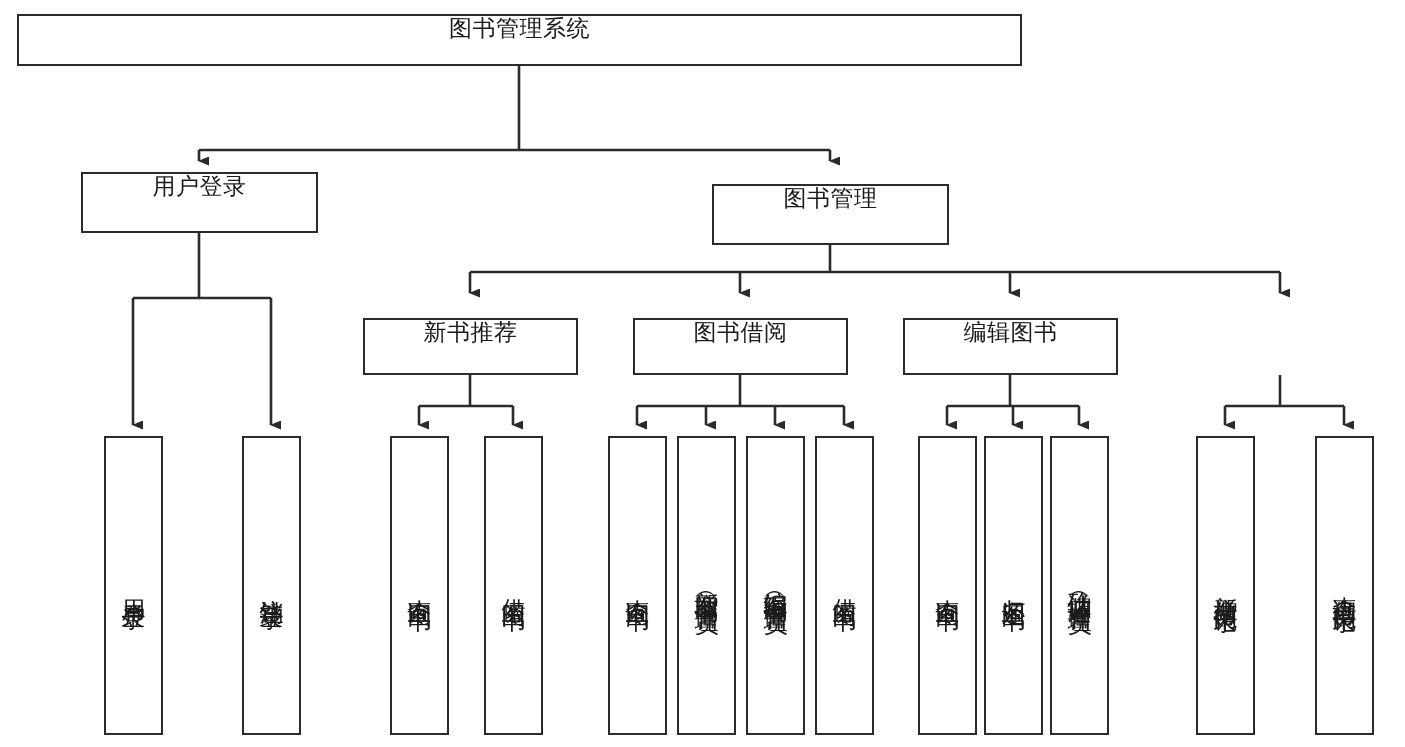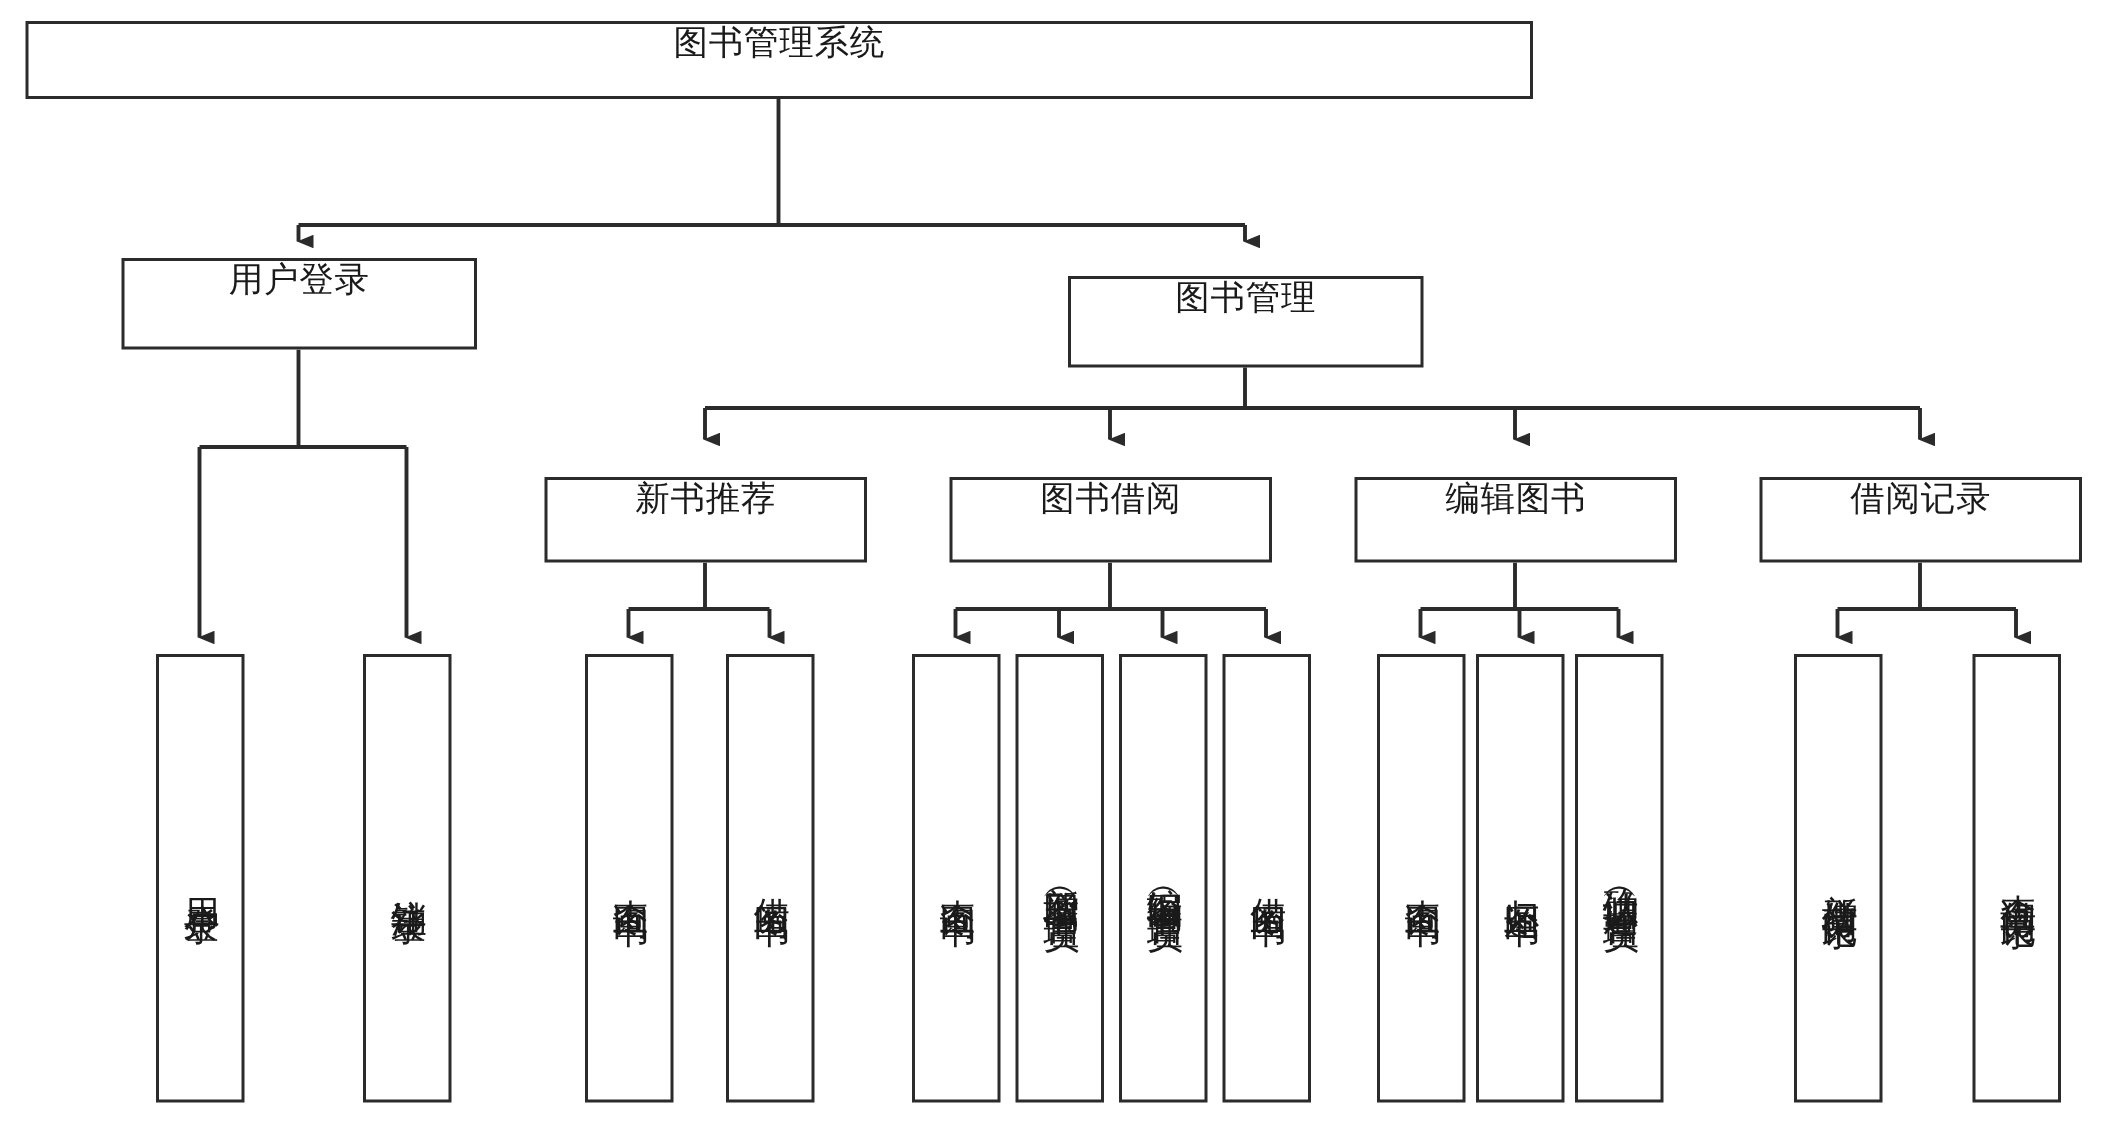--- a/index.html
+++ b/index.html
@@ -136,23 +136,20 @@
 
   <div class="node horizontal" style="left:363px; top:318px; width:215px; height:57px;">
     <span class="node-label">新书推荐</span>
   </div>
   <div class="node horizontal" style="left:633px; top:318px; width:215px; height:57px;">
     <span class="node-label">图书借阅</span>
   </div>
   <div class="node horizontal" style="left:903px; top:318px; width:215px; height:57px;">
     <span class="node-label">编辑图书</span>
   </div>
-  <div class="node horizontal" style="left:1173px; top:318px; width:215px; height:57px;">
-    <span class="node-label">借阅记录</span>
-  </div>
 
   <div class="node vertical" style="left:104px; top:436px; width:59px; height:299px;">
     <span class="node-label">用户登录</span>
   </div>
   <div class="node vertical" style="left:242px; top:436px; width:59px; height:299px;">
     <span class="node-label">注销登录</span>
   </div>
 
   <div class="node vertical" style="left:390px; top:436px; width:59px; height:299px;">
     <span class="node-label">查询图书</span>

